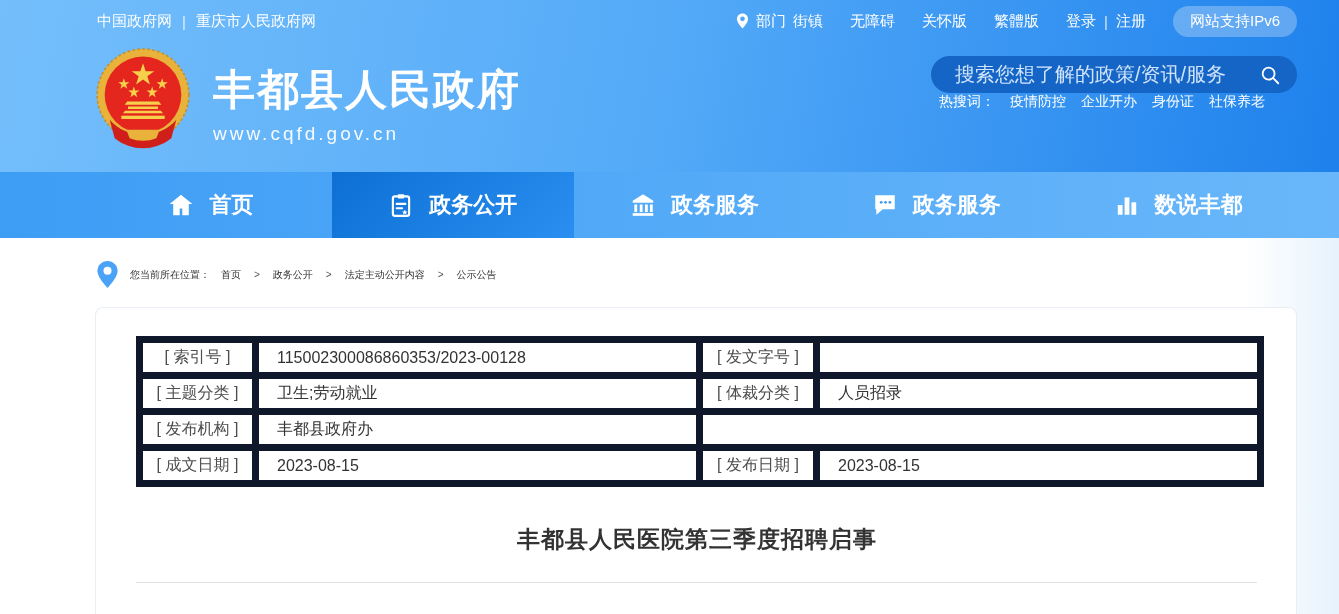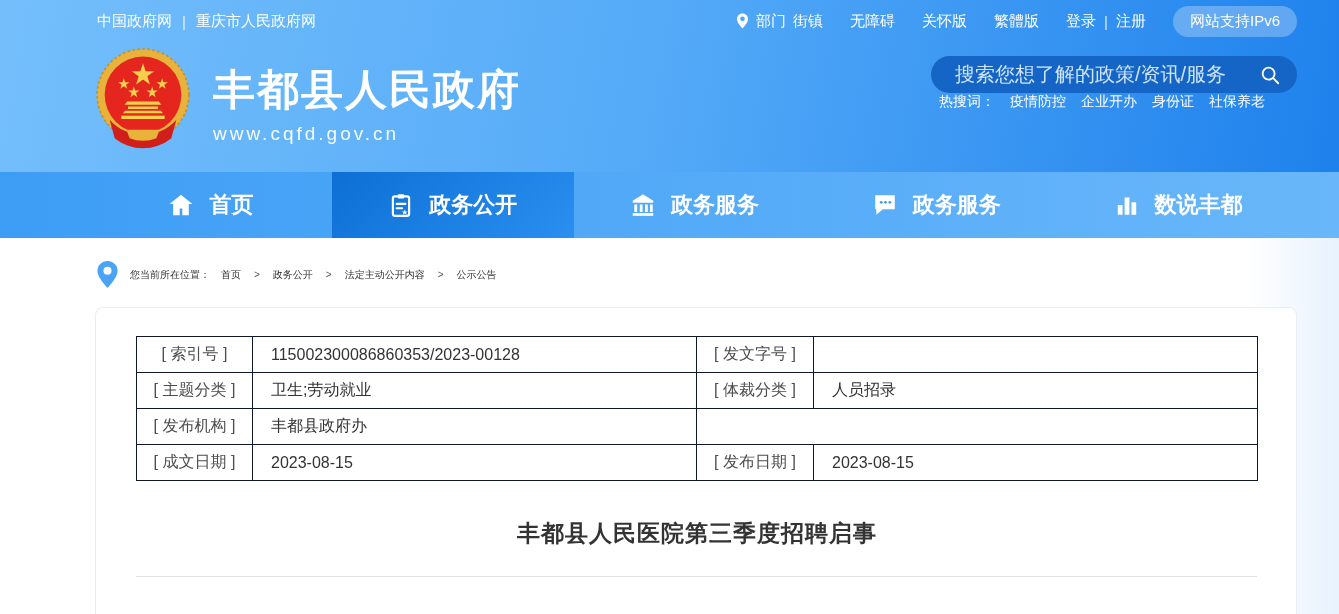--- a/index.html
+++ b/index.html
@@ -41,21 +41,21 @@
 
   
   .page-lower { height:376px; background:linear-gradient(to right,#ffffff 0%,#ffffff 93%,#e7f2fd 100%); }
   .breadcrumb-row { display:flex; align-items:center; gap:11px; padding:22px 0 18px 96px; font-size:10px; color:#333; }
   .pin-big { width:23px; height:29px; }
   .breadcrumb-row a { color:#333; text-decoration:none; cursor:pointer; }
   .bc-sep { color:#555; margin:0 2px; }
 
   .card { margin-left:95px; width:1202px; height:320px; background:#fff; border:1px solid #e9eef5; border-bottom:none; border-radius:8px 8px 0 0; padding:28px 38px 0 40px; }
   .meta-table { border-collapse:collapse; width:1121px; font-size:16px; color:#333; table-layout:fixed; }
-  .meta-table td { border:1px solid #0f172a; height:36px; }
+  .meta-table td { border:7px solid #0f172a; height:36px; }
   td.lbl { width:116px; text-align:center; color:#4d4d4d; }
   td.lbl2 { width:117px; text-align:center; color:#4d4d4d; }
   td.val { width:444px; padding-left:18px; }
   td.val2 { width:444px; padding-left:18px; }
   .article-title { text-align:center; font-size:23px; font-weight:bold; color:#333; margin-top:37px; letter-spacing:1px; }
   .title-divider { border-top:1px solid #e2e2e2; margin-top:27px; width:1121px; }
 </style>
 </head>
 <body>
 

